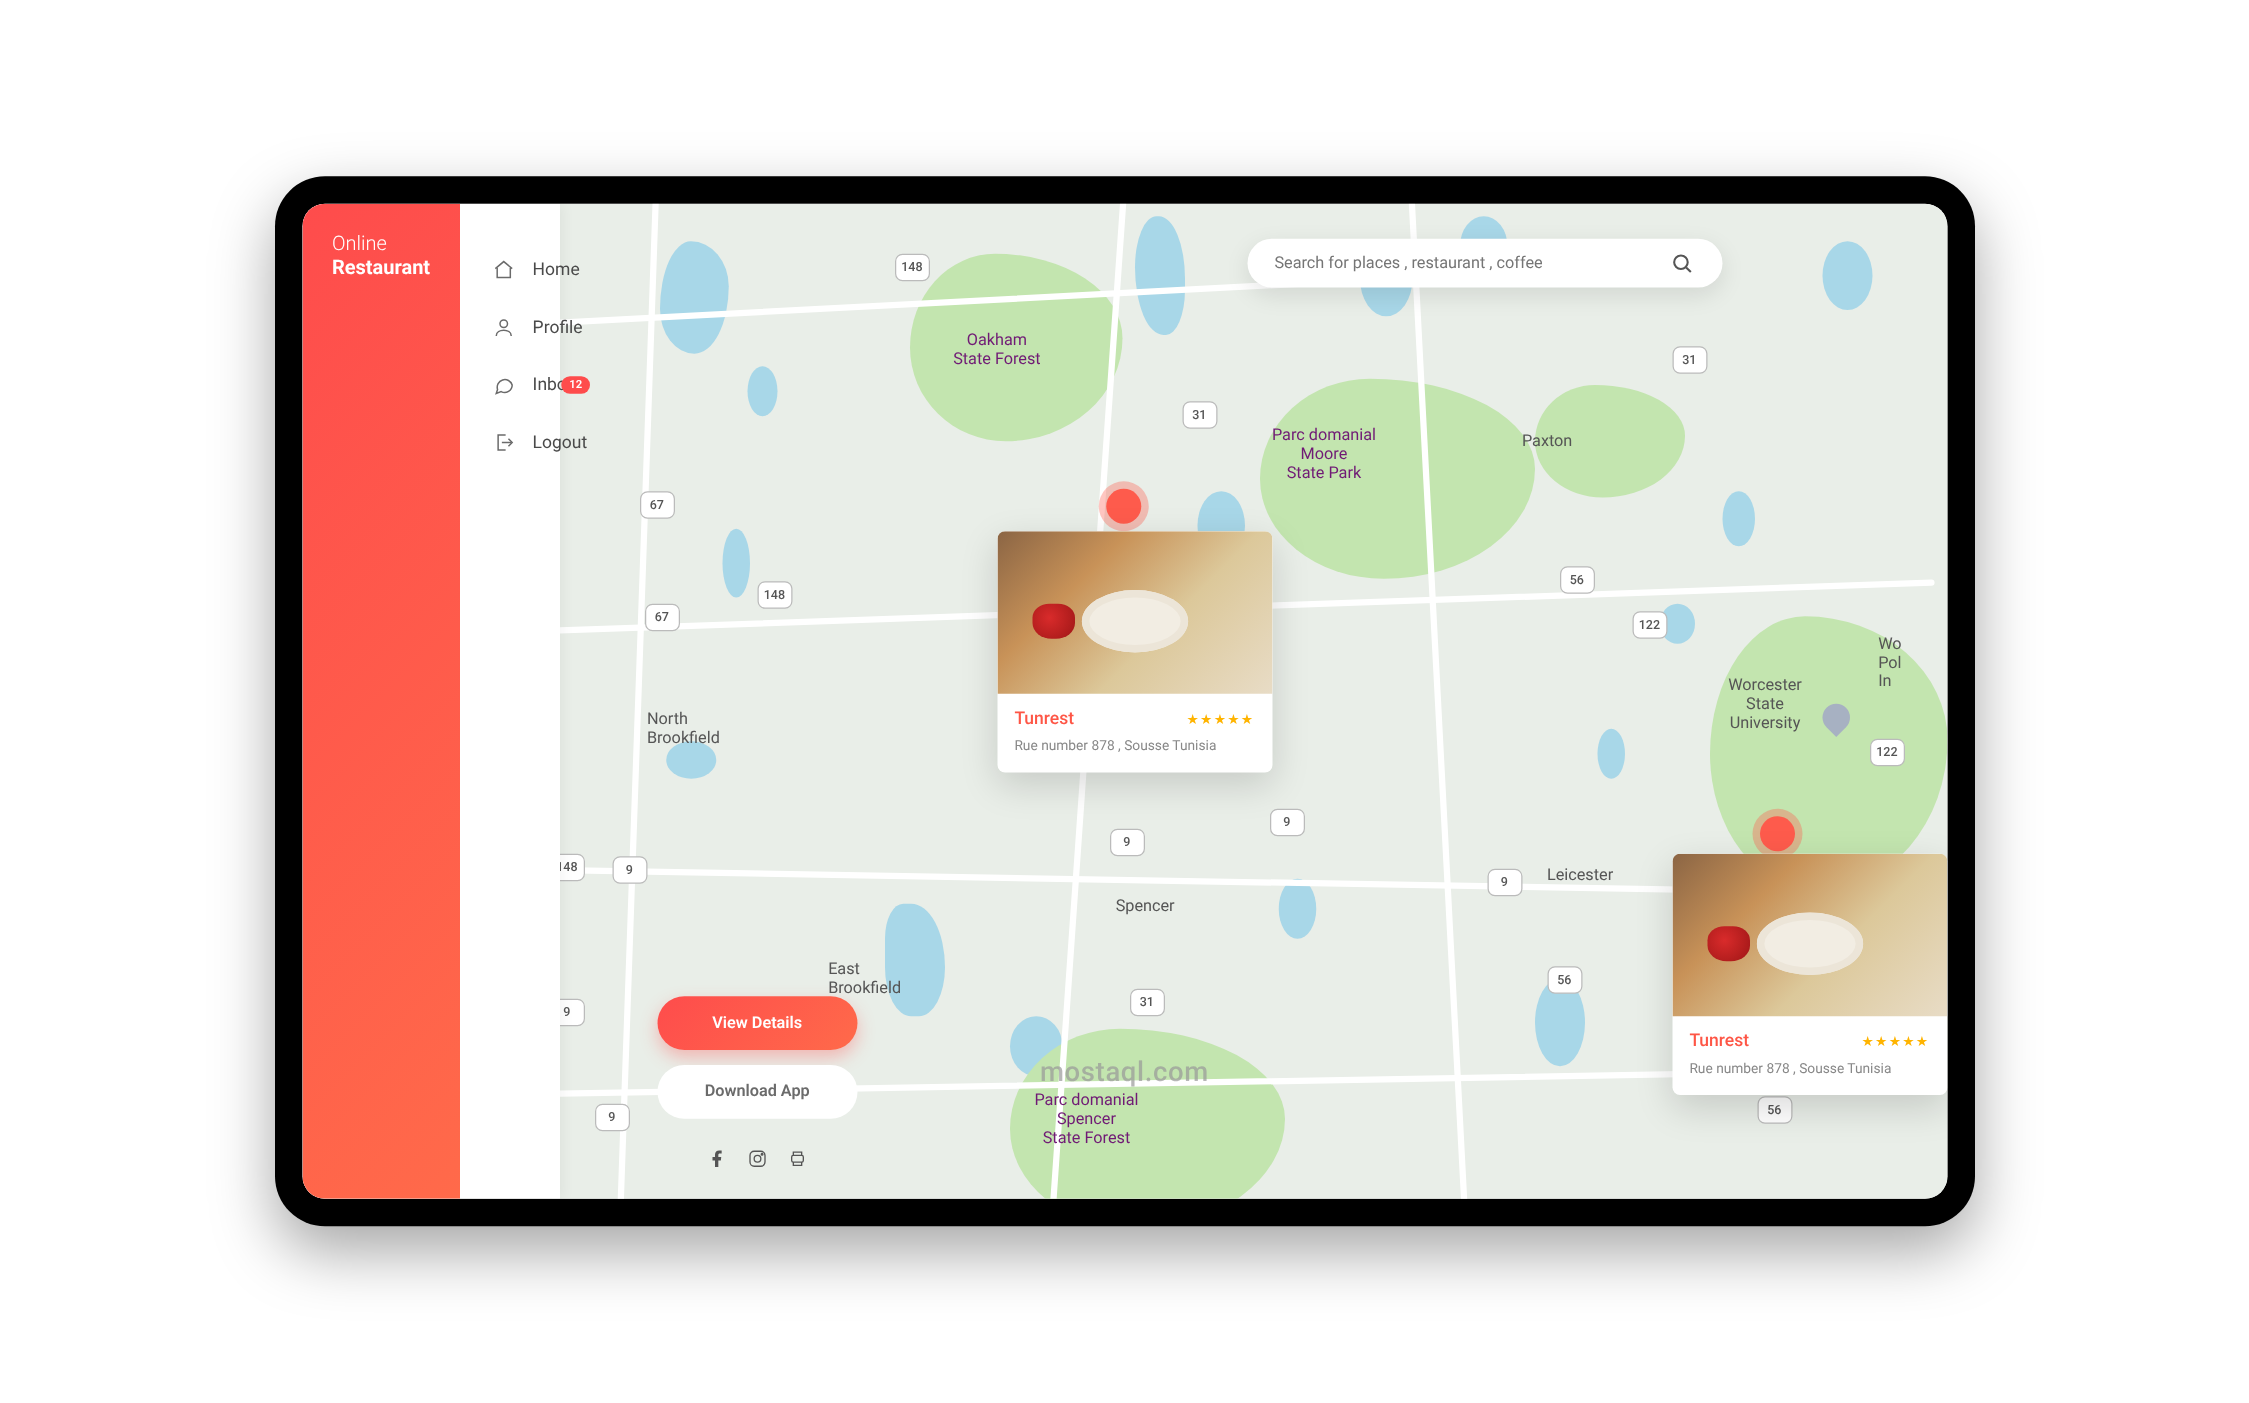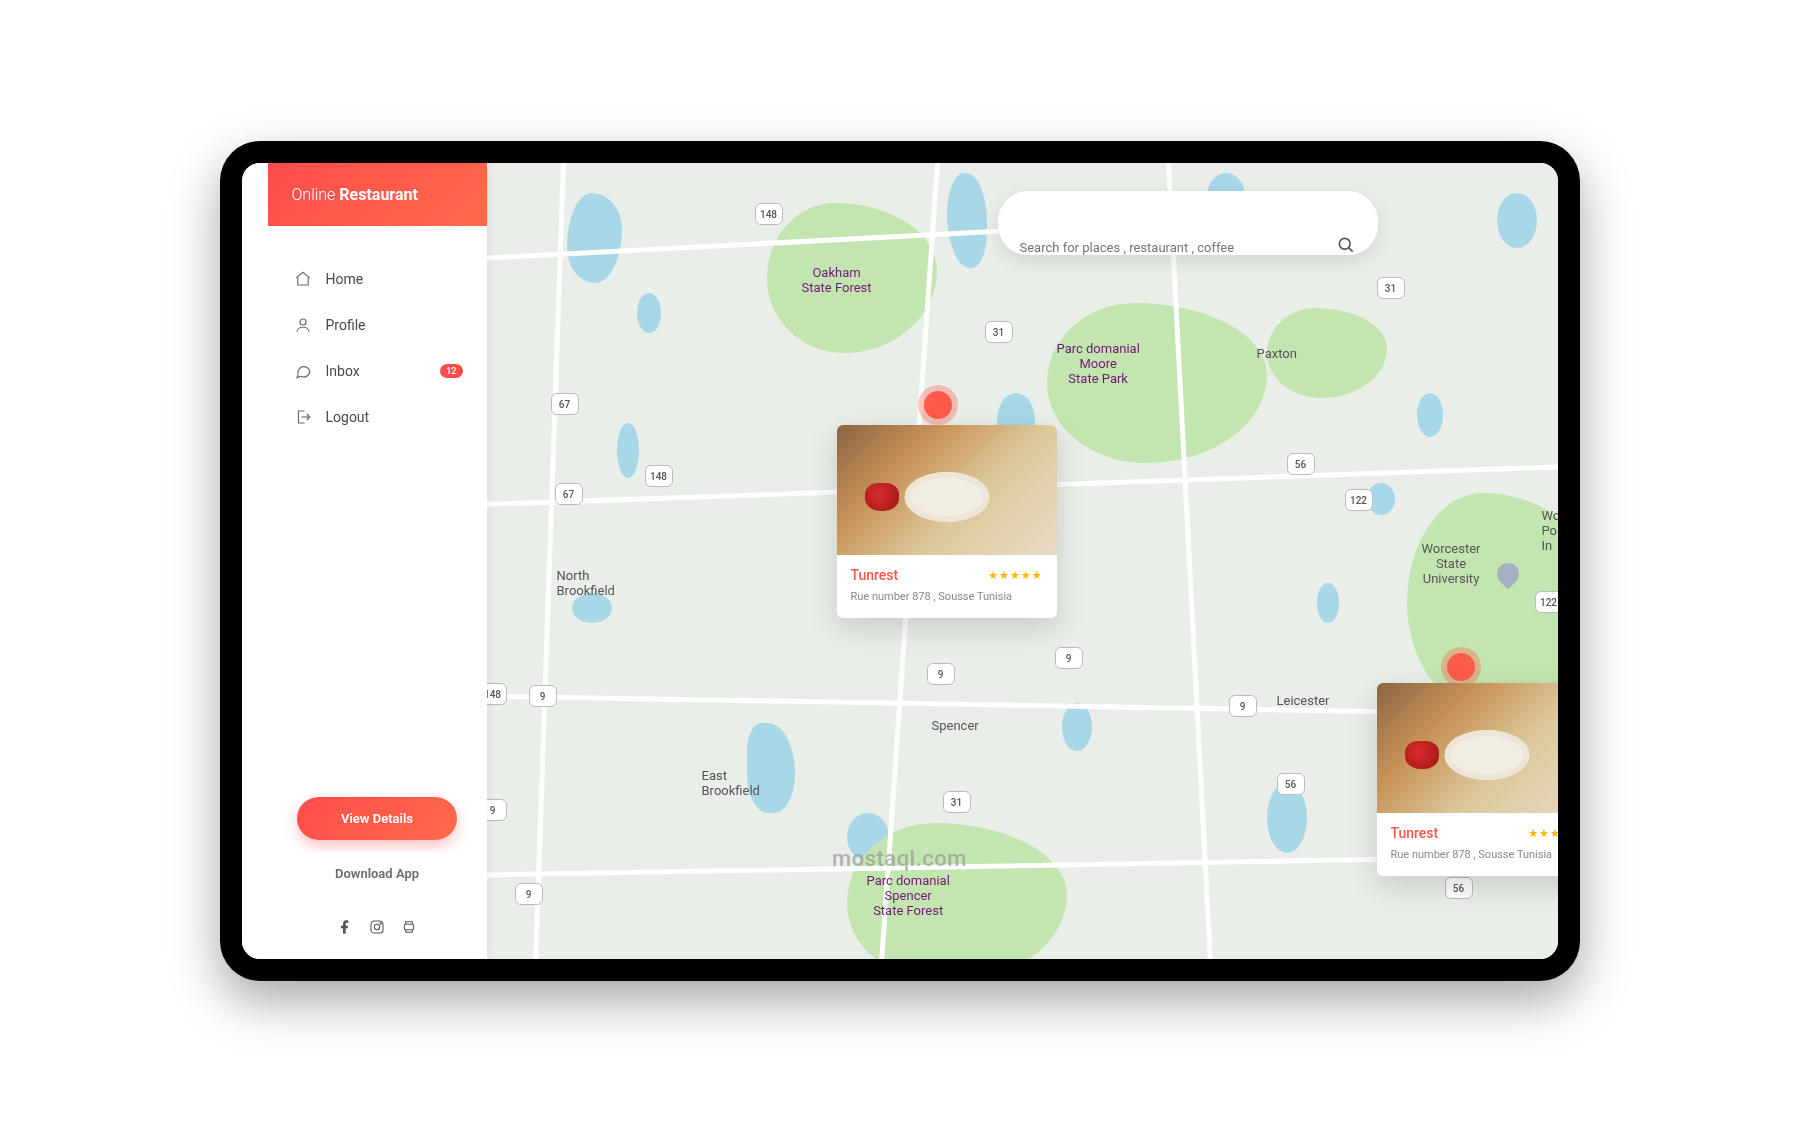--- a/index.html
+++ b/index.html
@@ -1,19 +1,19 @@
 <!DOCTYPE html>
 <html><head>
 <meta charset="utf-8">
 <style>
 * { margin: 0; padding: 0; box-sizing: border-box; font-family: -apple-system, BlinkMacSystemFont, "Segoe UI", Roboto, sans-serif; }
 body { background: #fff; width: 1799px; height: 1122px; display: flex; align-items: center; justify-content: center; }
 .device-frame { width: 1360px; height: 840px; background: #000; border-radius: 40px; padding: 22px; box-shadow: 0 20px 50px rgba(0,0,0,0.35); position: relative; }
 .screen { width: 100%; height: 100%; background: #fff; border-radius: 18px; overflow: hidden; display: flex; position: relative; }
-.sidebar { width: 245px; background: #fff; display: flex; flex-direction: column; box-shadow: 2px 0 10px rgba(0,0,0,0.05); z-index: 10; padding-left: 26px; }
+.sidebar { width: 206px; background: #fff; display: flex; flex-direction: row; box-shadow: 2px 0 10px rgba(0,0,0,0.05); z-index: 10; }
 .brand { background: linear-gradient(135deg, #fe4c4c 0%, #ff6a4a 100%); color: #fff; padding: 22px 24px; font-size: 16px; }
 .brand .light { font-weight: 300; }
 .brand .bold { font-weight: 700; }
 .nav { padding: 30px 0 10px 0; flex: 0 0 auto; }
 .nav-item { display: flex; align-items: center; gap: 14px; padding: 14px 26px; color: #4a4a4a; font-size: 14px; cursor: pointer; position: relative; }
 .nav-item .icon { width: 18px; height: 18px; display: flex; align-items: center; justify-content: center; color: #6b6b6b; }
 .nav-item .badge { position: absolute; right: 24px; background: #fe4c4c; color: #fff; font-size: 9px; font-weight: 600; border-radius: 10px; padding: 2px 6px; min-width: 18px; text-align: center; }
 .sidebar-bottom { margin-top: auto; padding: 20px 30px 24px 30px; display: flex; flex-direction: column; align-items: center; gap: 12px; }
 .btn { width: 160px; padding: 14px 0; border: none; border-radius: 30px; font-size: 13px; font-weight: 600; cursor: pointer; text-align: center; }
 .btn-primary { background: linear-gradient(135deg, #fe4c4c 0%, #ff6a4a 100%); color: #fff; box-shadow: 0 6px 14px rgba(254,76,76,0.35); }
@@ -23,21 +23,21 @@
 .map-area { flex: 1; position: relative; background: #e9eee8; overflow: hidden; }
 .map-bg { position: absolute; inset: 0; }
 .water { position: absolute; background: #a8d7e8; border-radius: 50%; }
 .forest { position: absolute; background: #c3e5af; border-radius: 40% 60% 55% 45% / 50% 45% 55% 50%; }
 .road { position: absolute; background: #fff; height: 5px; border-radius: 3px; }
 .road-v { width: 5px; height: auto; }
 .shield { position: absolute; width: 28px; height: 22px; background: #fff; border: 1px solid #bbb; border-radius: 6px; font-size: 10px; display: flex; align-items: center; justify-content: center; color: #555; font-weight: 500; }
 .map-label { position: absolute; font-size: 13px; color: #6b6b6b; white-space: nowrap; }
 .map-label.forest-label { color: #701a75; text-align: center; }
 .map-label.city { color: #555; }
-.search-bar { position: absolute; top: 28px; right: 180px; width: 380px; height: 64px; background: #fff; border-radius: 30px; box-shadow: 0 6px 20px rgba(0,0,0,0.1); display: flex; align-items: flex-end; padding: 0 22px; z-index: 20; }
+.search-bar { position: absolute; top: 28px; right: 180px; width: 380px; height: 39px; background: #fff; border-radius: 30px; box-shadow: 0 6px 20px rgba(0,0,0,0.1); display: flex; align-items: center; padding: 0 22px; z-index: 20; }
 .search-bar input { flex: 1; border: none; outline: none; font-size: 13px; color: #888; background: transparent; }
 .search-bar .search-icon { width: 20px; height: 20px; color: #555; }
 .pin { position: absolute; width: 28px; height: 28px; background: #fe5b4c; border-radius: 50%; box-shadow: 0 0 0 6px rgba(254,91,76,0.35); z-index: 15; }
 .restaurant-card { position: absolute; width: 220px; background: #fff; border-radius: 6px; box-shadow: 0 10px 30px rgba(0,0,0,0.15); overflow: hidden; z-index: 18; cursor: pointer; }
 .restaurant-card .card-img { width: 100%; height: 130px; background: linear-gradient(135deg, #8b6544 0%, #c89258 30%, #dcc89a 60%, #e8dcc6 100%); position: relative; }
 .card-img::after { content:""; position:absolute; left:50%; top:55%; width:85px; height:50px; background:#f2ede3; border-radius:50%; transform:translate(-50%,-50%); box-shadow: inset 0 0 0 6px #ece5d8; }
 .card-img::before { content:""; position:absolute; left:28px; top:58px; width:34px; height:28px; background: radial-gradient(circle at 40% 40%, #d92b2b, #9e1616); border-radius:40% 40% 45% 45%; }
 .card-body { padding: 12px 14px 14px 14px; }
 .card-title-row { display: flex; align-items: center; justify-content: space-between; margin-bottom: 6px; }
 .card-title { color: #fe5646; font-size: 14px; font-weight: 500; }

